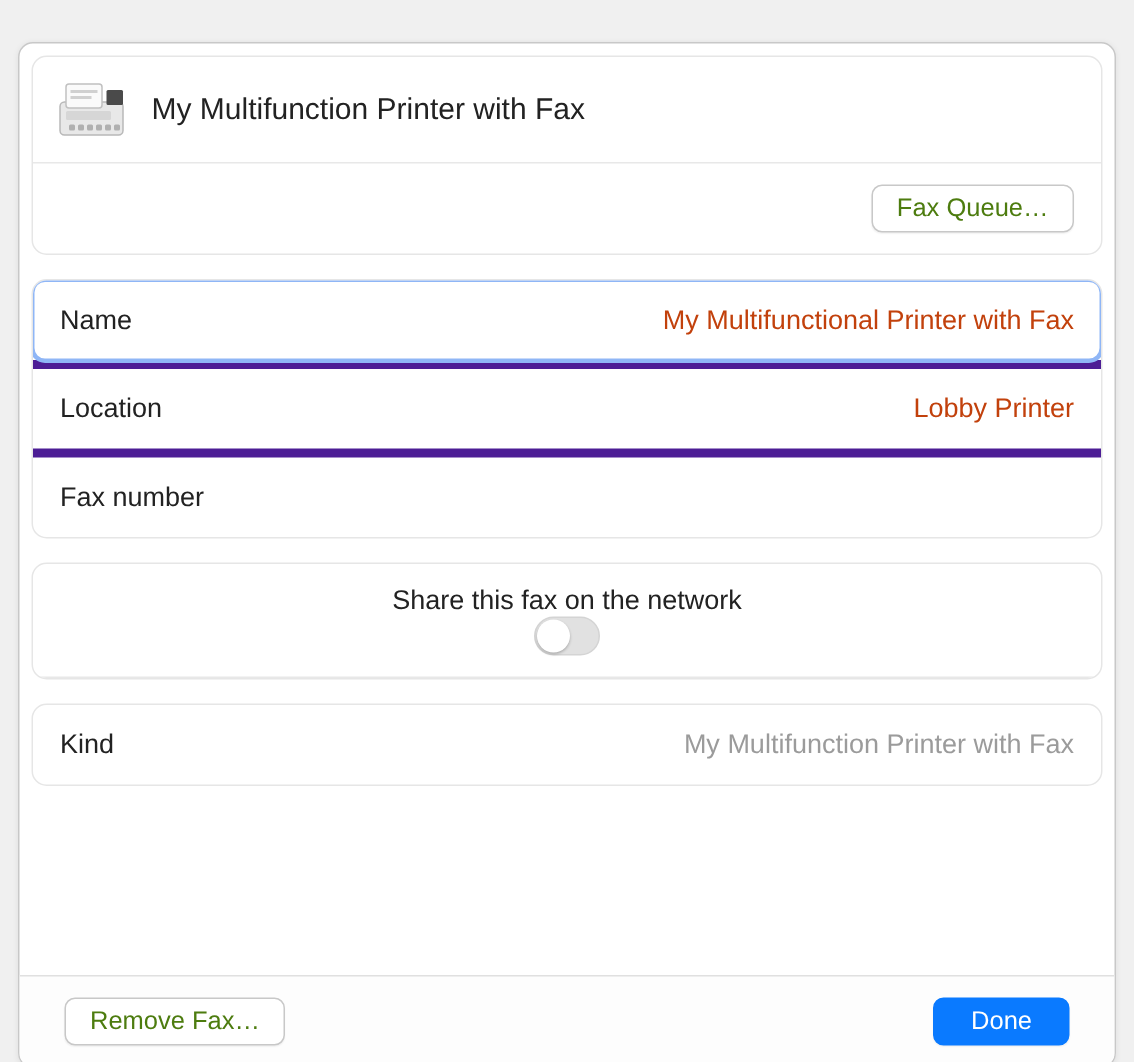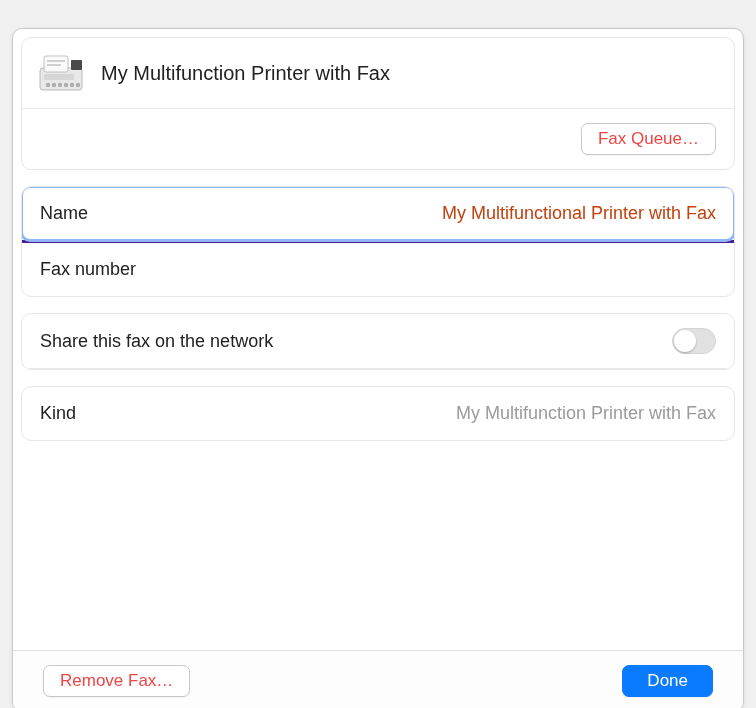--- a/index.html
+++ b/index.html
@@ -71,36 +71,36 @@
       padding: 14px 18px;
     }
     .btn {
       font-size: 17px;
       background: #ffffff;
       border: 1px solid #c8c8c8;
       border-radius: 7px;
       padding: 5px 16px;
       cursor: pointer;
       box-shadow: 0 1px 1px rgba(0,0,0,0.05);
-      color: #ef4444;
+      color: #4d7c0f;
       white-space: nowrap;
     }
     .btn-primary {
       background: #0a7aff;
       border-color: #0a7aff;
       color: #ffffff;
       font-weight: 500;
       padding: 5px 24px;
     }
     .fields-panel .row {
       display: flex;
       justify-content: space-between;
       align-items: center;
       padding: 16px 18px;
-      border-bottom: 3px solid #4c1d95;
+      border-bottom: 6px solid #4c1d95;
     }
     .fields-panel .row:last-child {
       border-bottom: none;
     }
     .row-label {
       color: #222;
       font-size: 18px;
     }
     .row-value {
       color: #c2410c;
@@ -119,20 +119,21 @@
       pointer-events: none;
     }
     .sharing-panel .row {
       display: flex;
       justify-content: space-between;
       align-items: center;
       padding: 14px 18px;
     }
     .sharing-panel .row:first-child {
       border-bottom: 1px solid #e8e8e8;
+      flex-direction: column;
     }
     .sharing-panel .btn-row {
       justify-content: flex-end;
       padding: 14px 18px;
     }
     .toggle {
       width: 44px;
       height: 26px;
       background: #e1e1e1;
       border-radius: 13px;
@@ -201,20 +202,24 @@
         <button class="btn">Fax Queue…</button>
       </div>
     </div>
 
     <div class="panel fields-panel">
       <div class="row row-selected">
         <span class="row-label">Name</span>
         <span class="row-value">My Multifunctional Printer with Fax</span>
       </div>
       <div class="row">
+        <span class="row-label">Location</span>
+        <span class="row-value">Lobby  Printer</span>
+      </div>
+      <div class="row">
         <span class="row-label">Fax number</span>
         <span class="row-value"></span>
       </div>
     </div>
 
     <div class="panel sharing-panel">
       <div class="row">
         <span class="row-label">Share this fax on the network</span>
         <div class="toggle">
           <div class="toggle-knob"></div>

